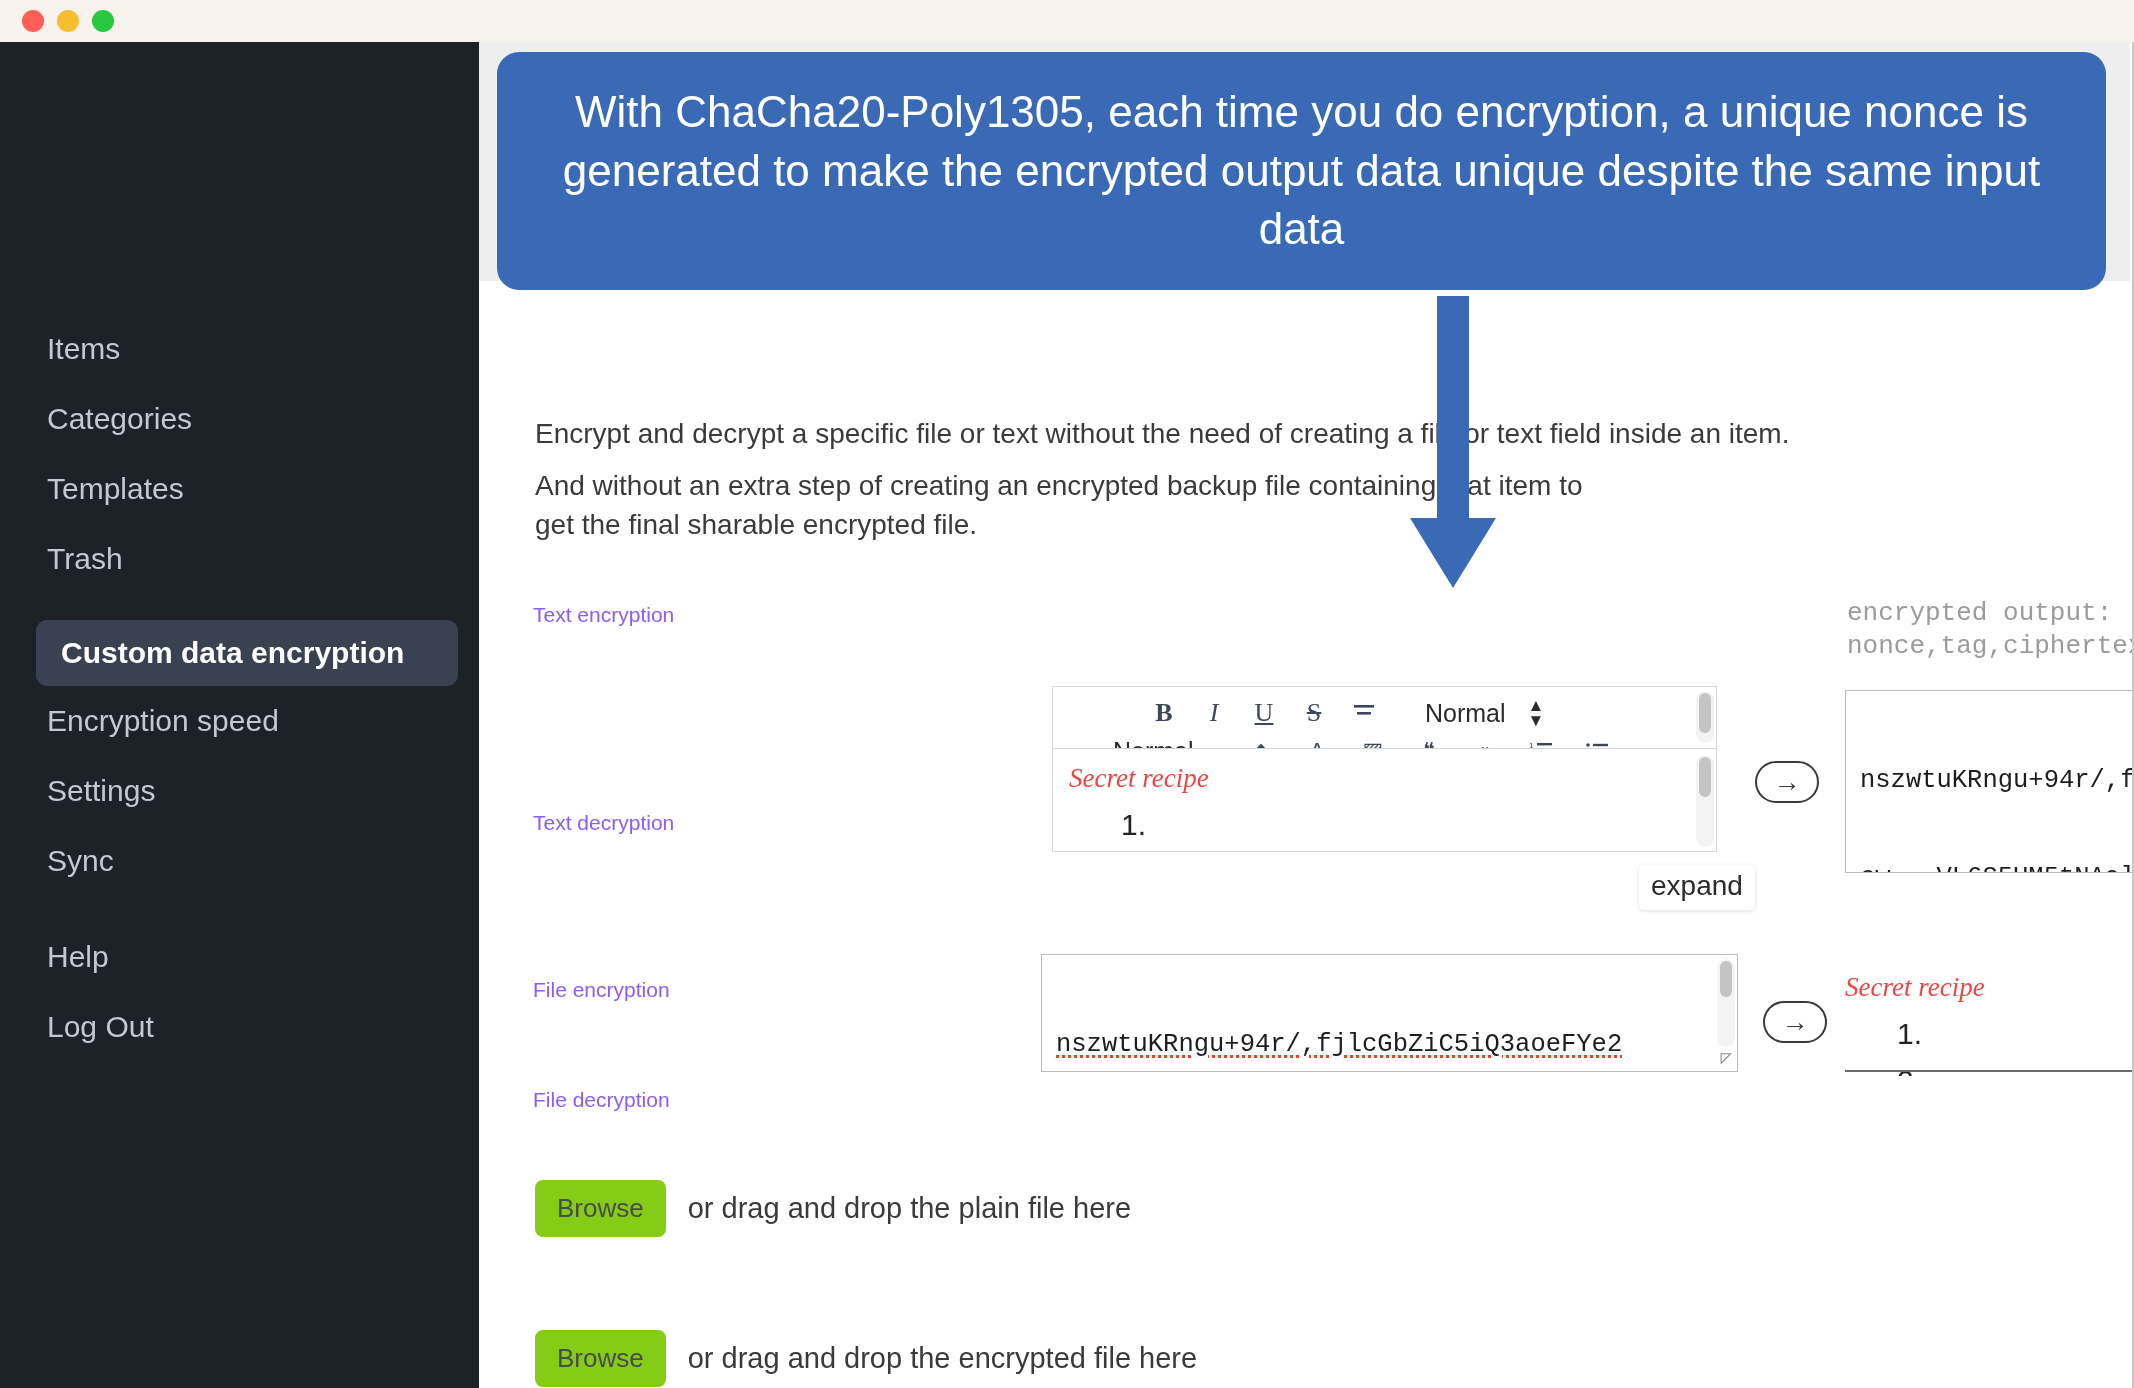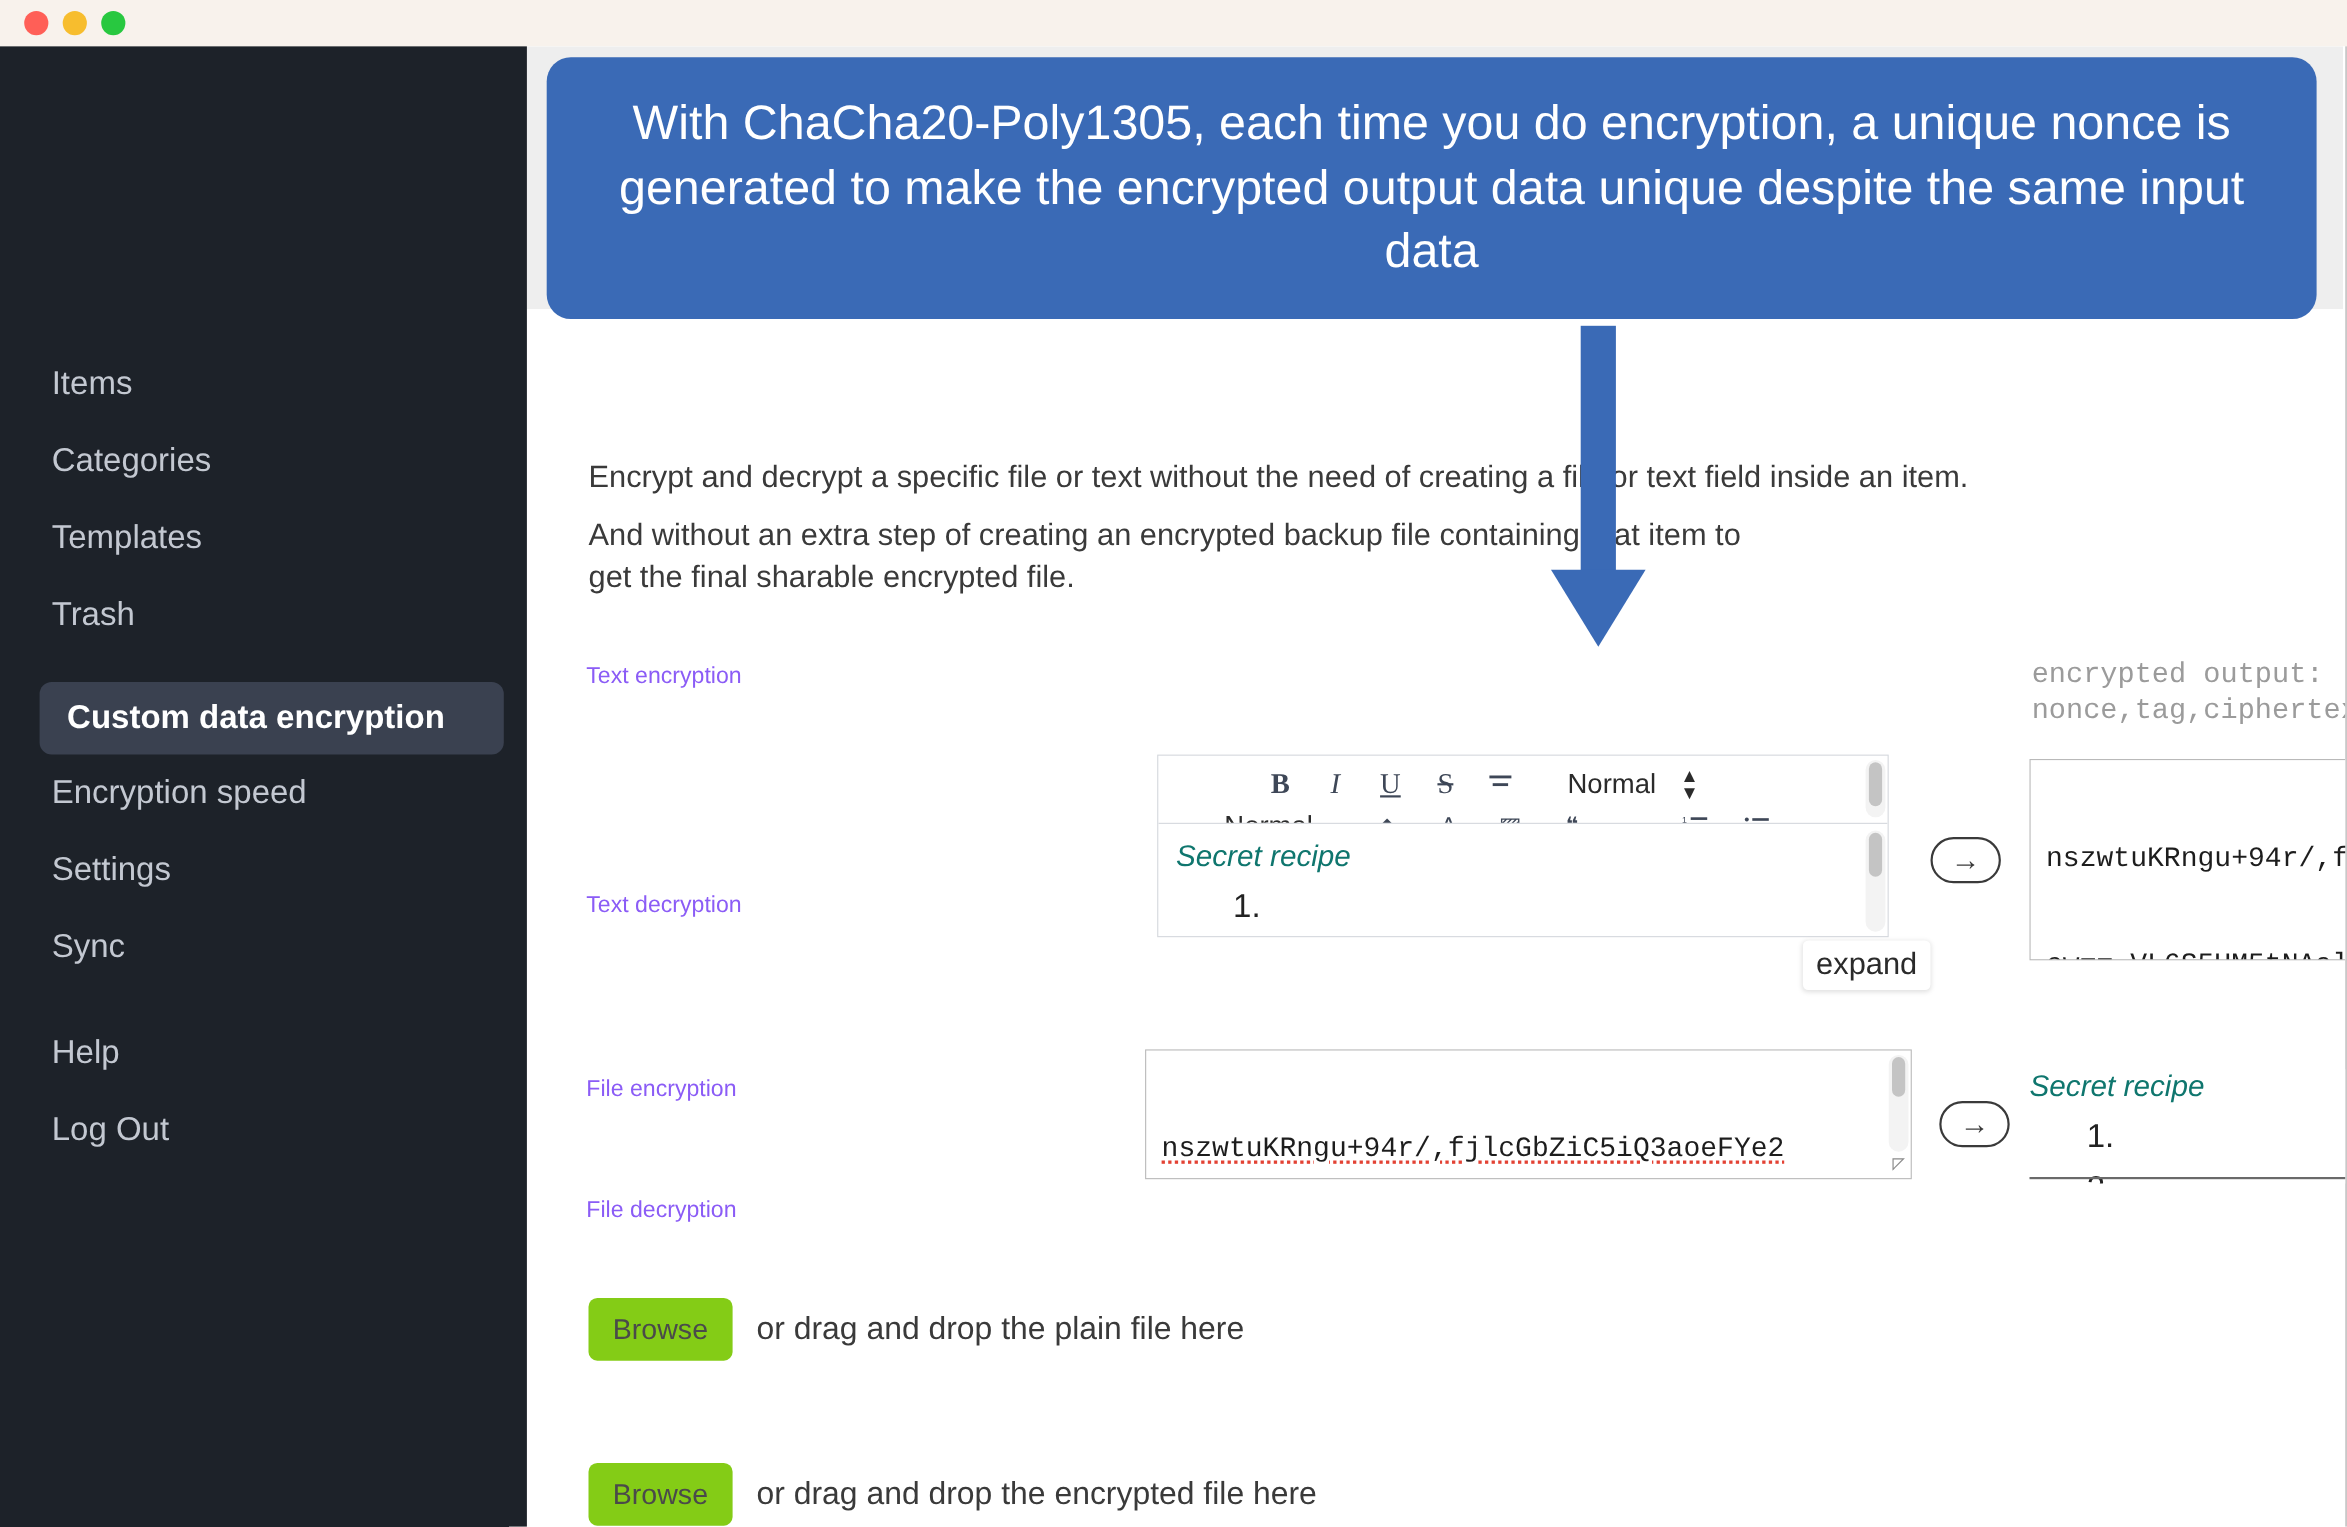--- a/index.html
+++ b/index.html
@@ -187,22 +187,22 @@
 
   .editor-body {
     position: relative;
     height: 103px;
     padding: 14px 0 0 16px;
     overflow: hidden;
   }
   .secret-recipe {
     font-size: 27px;
     font-style: italic;
-    color: #0f766e;
-    font-family: Liberation Sans, sans-serif;
+    color: #ef4444;
+    font-family: Liberation Serif, serif;
   }
   .olist {
     margin-top: 8px;
     padding-left: 52px;
     font-size: 30px;
     color: #222;
     line-height: 1.55;
   }
 
   
@@ -302,20 +302,21 @@
   
   .expand {
     position: absolute;
     background: #ffffff;
     color: #2b2b2b;
     font-size: 28px;
     padding: 5px 12px 8px 12px;
     border-radius: 5px;
     box-shadow: 0 1px 5px rgba(0,0,0,0.13);
     cursor: pointer;
+    margin-top: 10px;
   }
   .expand.e1 { top: 813px; left: 1160px; }
 
   
   .browse-row { position: absolute; left: 56px; display: flex; align-items: center; gap: 22px; }
   .browse-row.b1 { top: 1138px; }
   .browse-row.b2 { top: 1288px; }
   .browse-btn {
     background: #84cc16;
     color: #4a4a4a;

